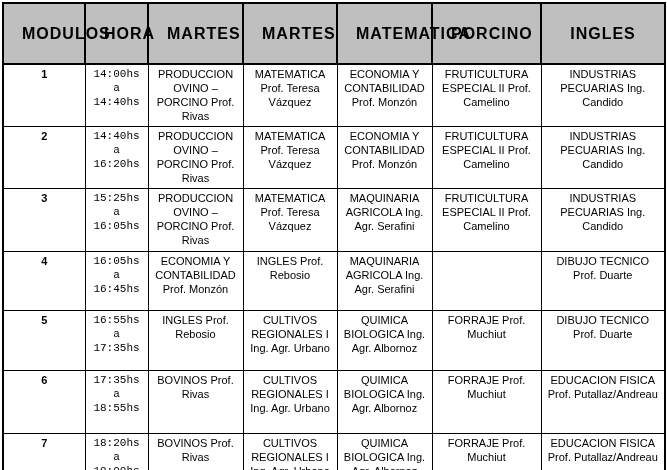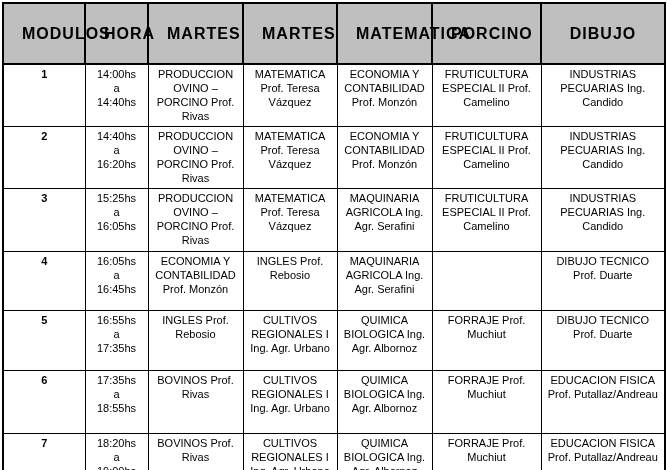--- a/index.html
+++ b/index.html
@@ -43,21 +43,21 @@
     overflow: hidden;
     word-wrap: break-word;
   }
   td.mod {
     font-size: 33px;
     font-weight: bold;
     vertical-align: middle;
     line-height: 1;
     padding: 0;
   }
-  td.hora div { display: block; }
+  td.hora div { display: block; font-family: Liberation Mono, monospace; }
 </style>
 </head>
 <body>
 
 <div class="sheet">
   <table class="timetable">
     <colgroup>
       <col style="width:82px">
         <col style="width:63px">
         <col style="width:95px">
@@ -67,21 +67,21 @@
       <col style="width:124px">
     </colgroup>
     <thead>
       <tr>
         <th>MODULOS</th>
         <th>HORA</th>
         <th>MARTES</th>
         <th>MARTES</th>
         <th>MATEMATICA</th>
         <th>PORCINO</th>
-        <th>DIBUJO</th>
+        <th>INGLES</th>
       </tr>
     </thead>
     <tbody>
       <tr style="height:62px">
         <td class="mod">1</td>
         <td class="hora">
           <div>14:00hs</div>
           <div>a</div>
           <div>14:40hs</div>
         </td>

